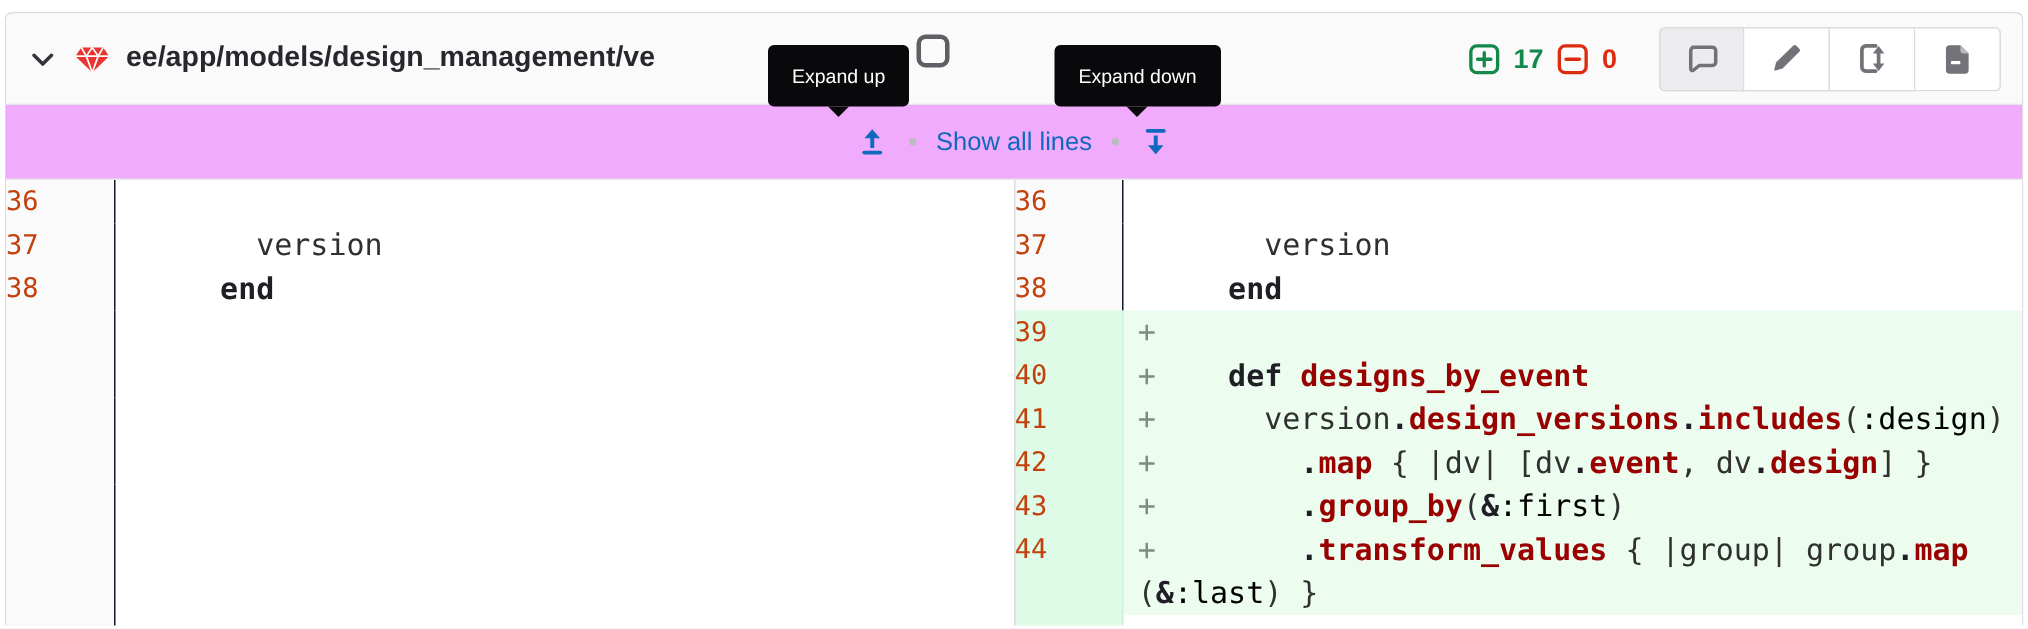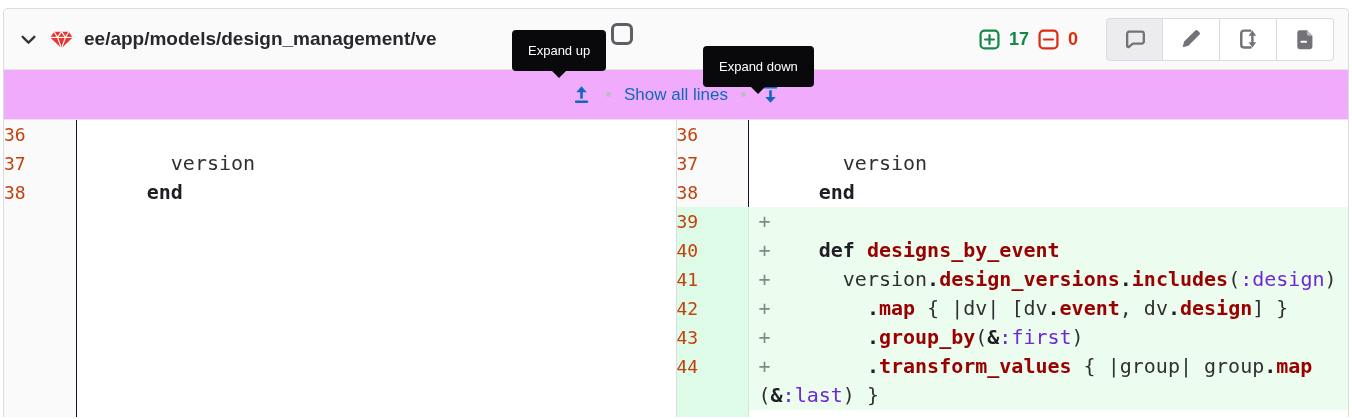--- a/index.html
+++ b/index.html
@@ -38,31 +38,31 @@
         -webkit-user-select:none;user-select:none;cursor:pointer;}
   td.num.green{background:#ddfbe6;border-right-color:#cdeed8;}
   td.num.new-side{border-left:1px solid #dcdcde;}
   td.code{font:20px/29px "DejaVu Sans Mono",monospace;color:#303030;background:#fff;
         padding:0 10px;white-space:pre-wrap;word-break:break-all;}
   td.code.green{background:#ecfdf0;}
   tr.filler td{height:7px;}
   .seg-p{color:#303030;}
   .seg-k{color:#1f1e24;font-weight:700;}
   .seg-m{color:#990000;font-weight:700;}
-  .seg-sym{color:#6d28d9;margin-top:32px;}
+  .seg-sym{color:#000000;margin-top:32px;}
   .seg-o{color:#1f1e24;font-weight:700;}
   .seg-sign{color:#7f8c84;}
 
   
   .tooltip{position:absolute;top:30px;background:#09090b;color:#fff;font-size:13px;line-height:15px;
         padding:13px 16px;border-radius:4px;z-index:5;white-space:nowrap;}
   .tooltip::after{content:"";position:absolute;top:100%;left:50%;margin-left:-7px;
         border:7px solid transparent;border-top-color:#09090b;border-bottom:none;}
   .tt-up{left:512px;}
-  .tt-down{left:703px;margin-top:16px;}
+  .tt-down{left:703px;}
   .copy-chip{position:absolute;left:611px;top:23px;width:16px;height:16px;z-index:1;
         border:3px solid #5f5e64;border-radius:6px;background:#fafafa;cursor:pointer;}
 </style>
 </head>
 <body>
 
 <div class="page">
   <div class="file-holder">
 
     <div class="file-header">

